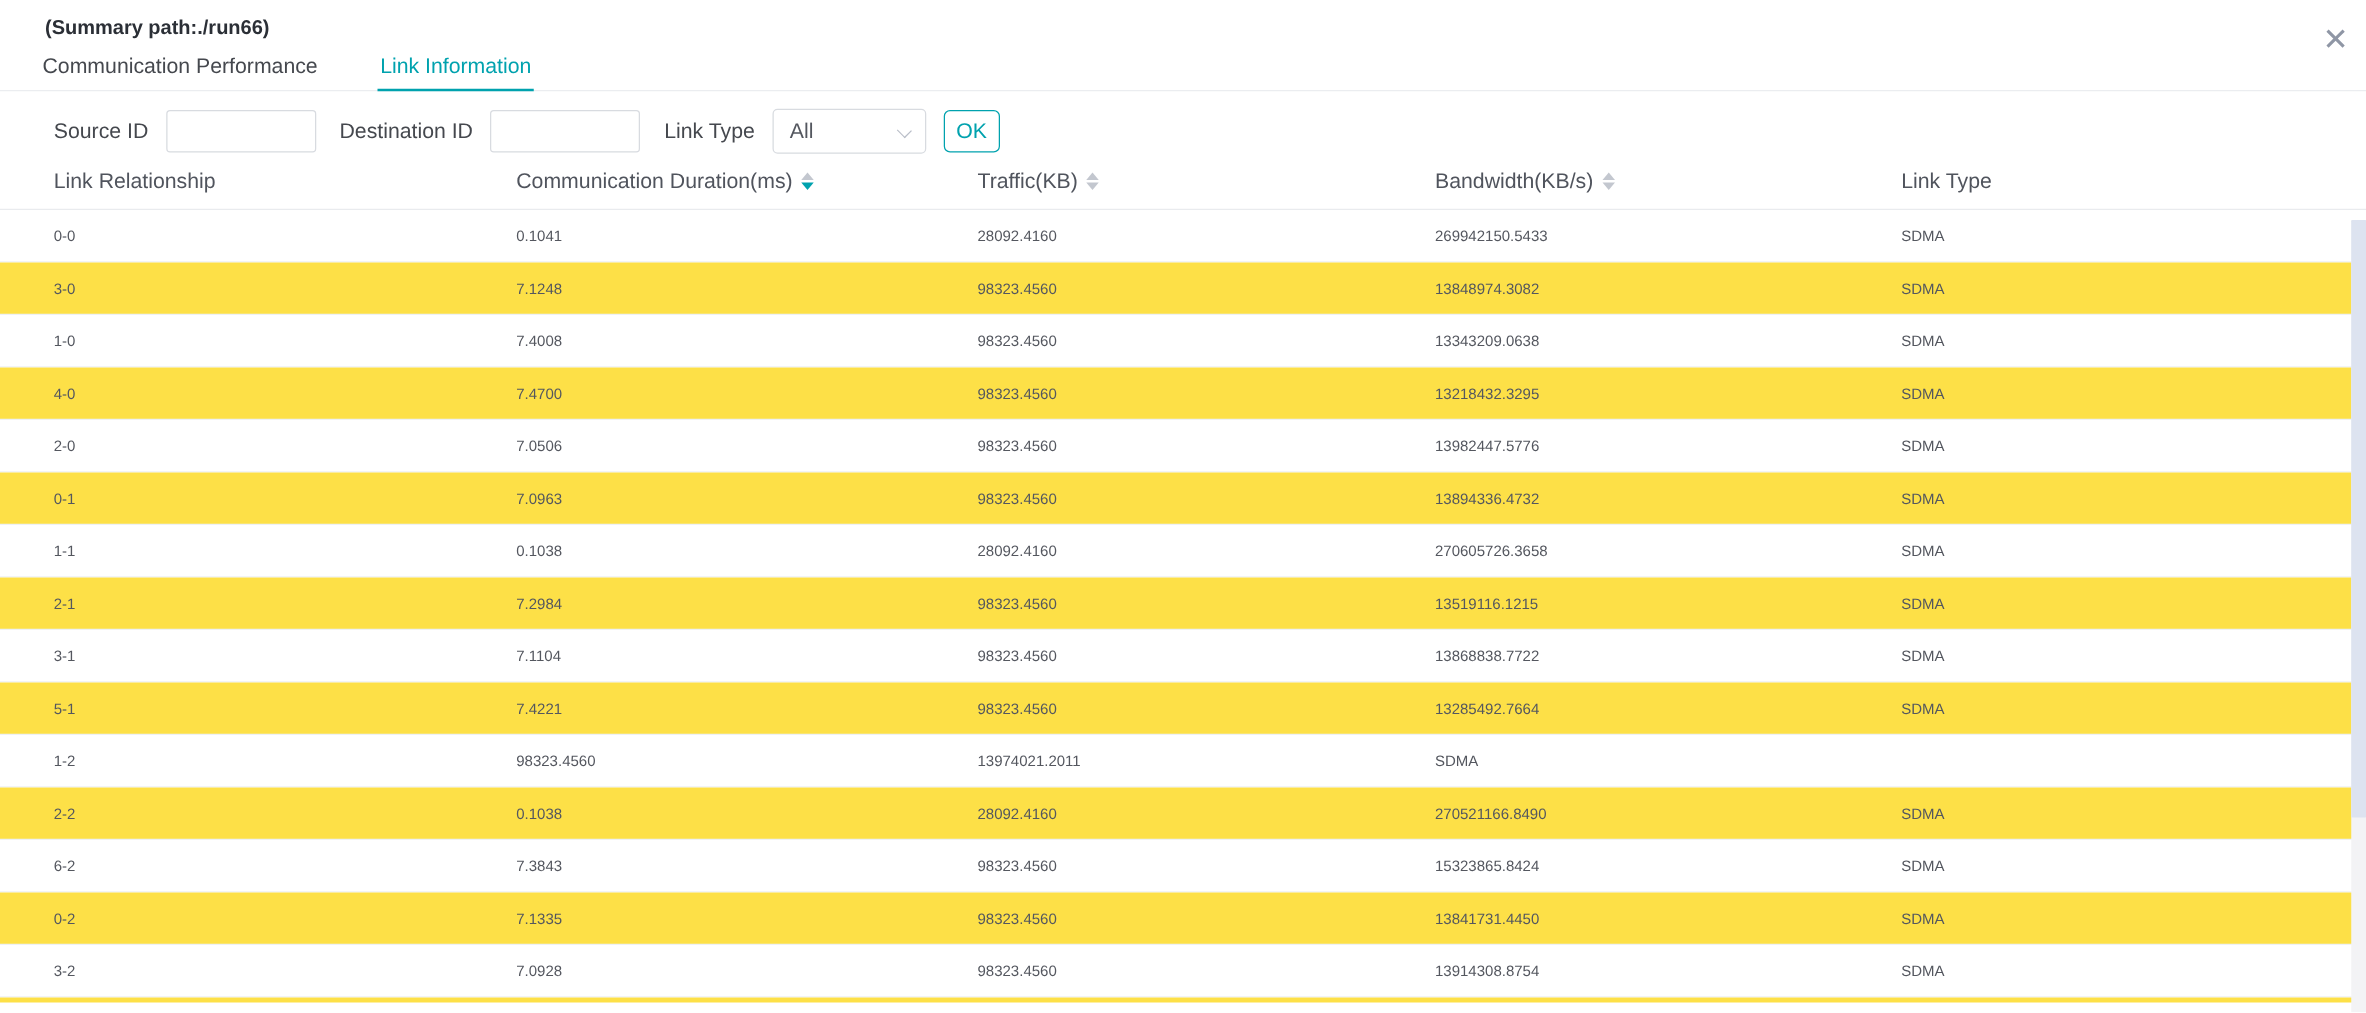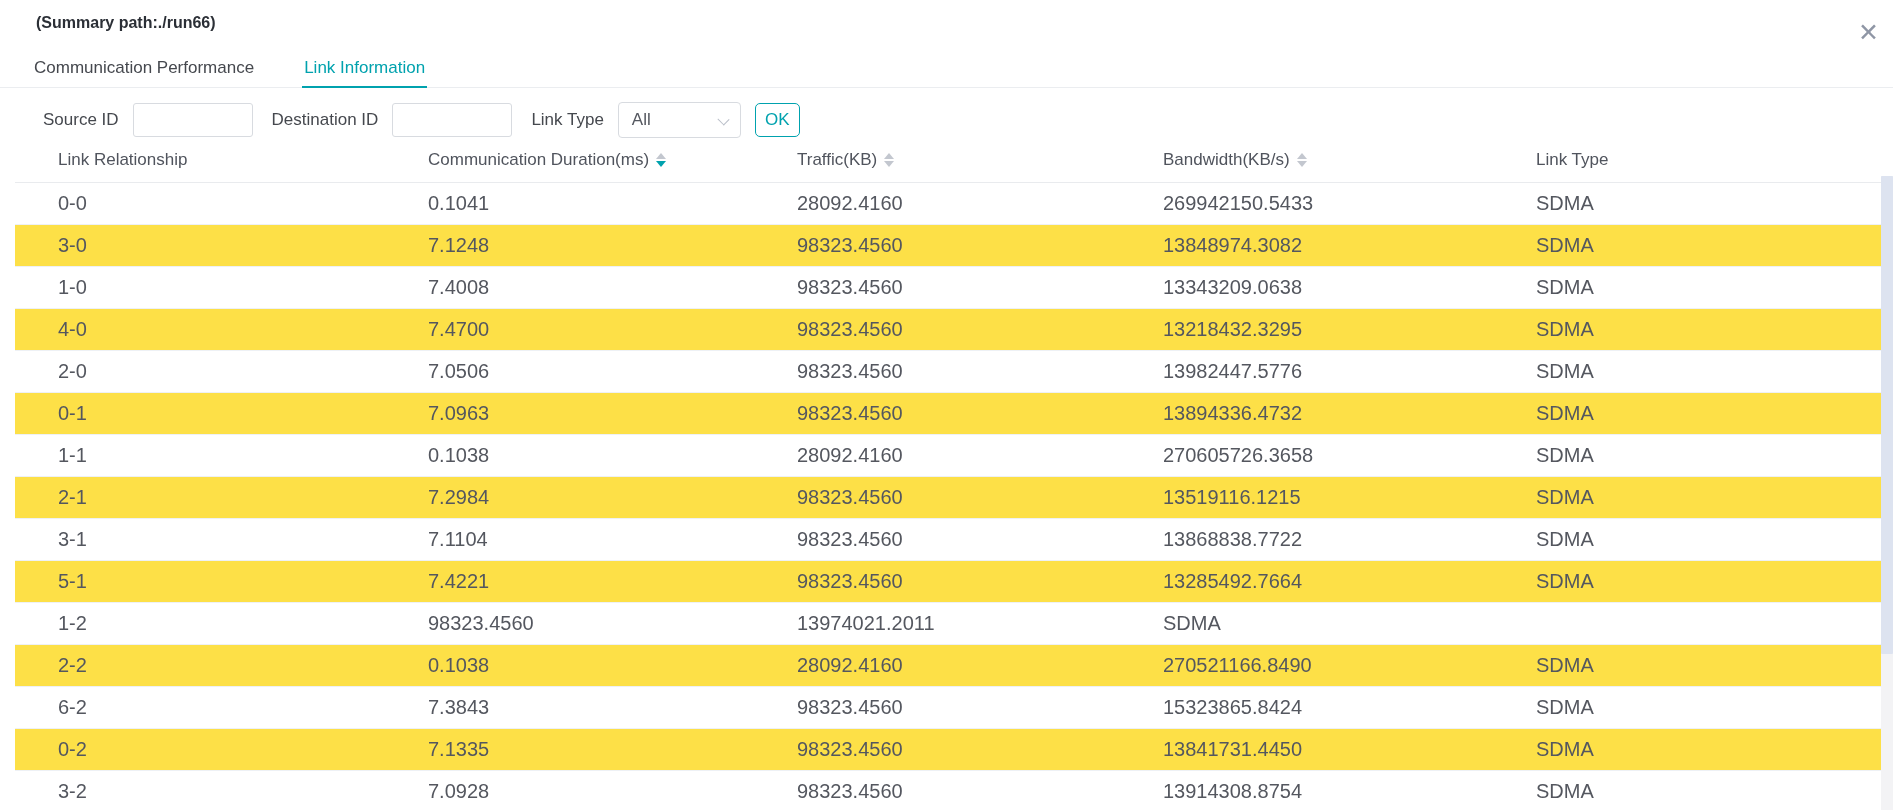--- a/index.html
+++ b/index.html
@@ -7,42 +7,42 @@
   body { font-family:"Liberation Sans","DejaVu Sans",sans-serif; }
   .app { position:relative; width:1893px; height:810px; background:#fff; overflow:hidden; color:#54575f; }
 
   
   .modal-header { margin:14px 0 0 36px; display:flex; align-items:baseline; }
   .title { font-size:22px; line-height:26px; font-weight:700; color:#2b2f36; }
   .subtitle { font-size:16px; font-weight:700; color:#2b2f36; }
   .close-btn { position:absolute; top:20px; right:14px; font-size:25px; line-height:25px; color:#8f96a5; cursor:pointer; font-weight:400; }
 
   
-  .tabs { margin-top:27px; padding-left:32px; border-bottom:1px solid #ebedf0; display:flex; gap:46px; }
+  .tabs { margin-top:12px; padding-left:32px; border-bottom:1px solid #ebedf0; display:flex; gap:46px; }
   .tab { font-size:17px; line-height:18px; padding:0 2px 9px 2px; color:#45484e; cursor:pointer; }
   .tab.active { color:var(--accent); border-bottom:2px solid var(--accent); margin-bottom:-1px; }
 
   
   .filter-bar { margin:14px 0 0 43px; height:36px; display:flex; align-items:center; font-size:17px; color:#45484e; }
   .filter-label { margin-right:14px; white-space:nowrap; }
   .text-input { width:120px; height:34px; border:1px solid #d8dbe0; border-radius:3px; margin-right:19px; outline:none; padding:0 8px; font-size:16px; color:#54575f; background:#fff; }
   .select-box { position:relative; width:123px; height:36px; border:1px solid #d8dbe0; border-radius:4px; margin-right:14px; display:flex; align-items:center; padding-left:13px; font-size:17px; color:#54575f; cursor:pointer; background:#fff; }
   .select-chevron { position:absolute; right:12px; top:12px; width:9px; height:9px; border-right:1.5px solid #b9bec8; border-bottom:1.5px solid #b9bec8; transform:rotate(45deg) scale(1,0.9); transform-origin:center; }
   .ok-button { width:45px; height:34px; border:1px solid var(--accent); border-radius:5px; background:#fff; color:var(--accent); font-size:17px; cursor:pointer; font-family:inherit; }
 
   
-  .grid-row { display:grid; grid-template-columns:370px 369px 366px 373px 1fr; padding-left:43px; align-items:center;margin-left:15px; }
+  .grid-row { display:grid; grid-template-columns:370px 369px 366px 373px 1fr; padding-left:43px; align-items:center; }
   .table-header { height:45px; border-bottom:1px solid #e9ebee; font-size:17px; color:#50545d; }
   .th { display:flex; align-items:center; gap:7px; }
   .sorter { display:inline-flex; flex-direction:column; align-items:center; gap:2px; cursor:pointer; }
   .caret-up { width:0; height:0; border-left:5px solid transparent; border-right:5px solid transparent; border-bottom:6px solid #c3c7cf; }
   .caret-down { width:0; height:0; border-left:5px solid transparent; border-right:5px solid transparent; border-top:6px solid #c3c7cf; }
   .caret-down.active { border-top-color:var(--accent); }
   .table-body { height:634px; overflow:hidden; }
-  .row { height:42px; border-bottom:1px solid #eef1f5; font-size:20px; color:#54575f; background:#fff; }
+  .row { height:42px; border-bottom:1px solid #eef1f5; font-size:12px; color:#54575f; background:#fff; }
   .row.alt { background:#fde047; }
   .row.partial { border-bottom:none; }
 
   
   .scrollbar-track { position:absolute; top:176px; right:0; bottom:0; width:12px; background:#f3f3f5; }
   .scrollbar-thumb { position:absolute; top:0; left:0; right:0; height:478px; background:#dde3f0; border-radius:1px; }
 </style>
 </head>
 <body>
 

